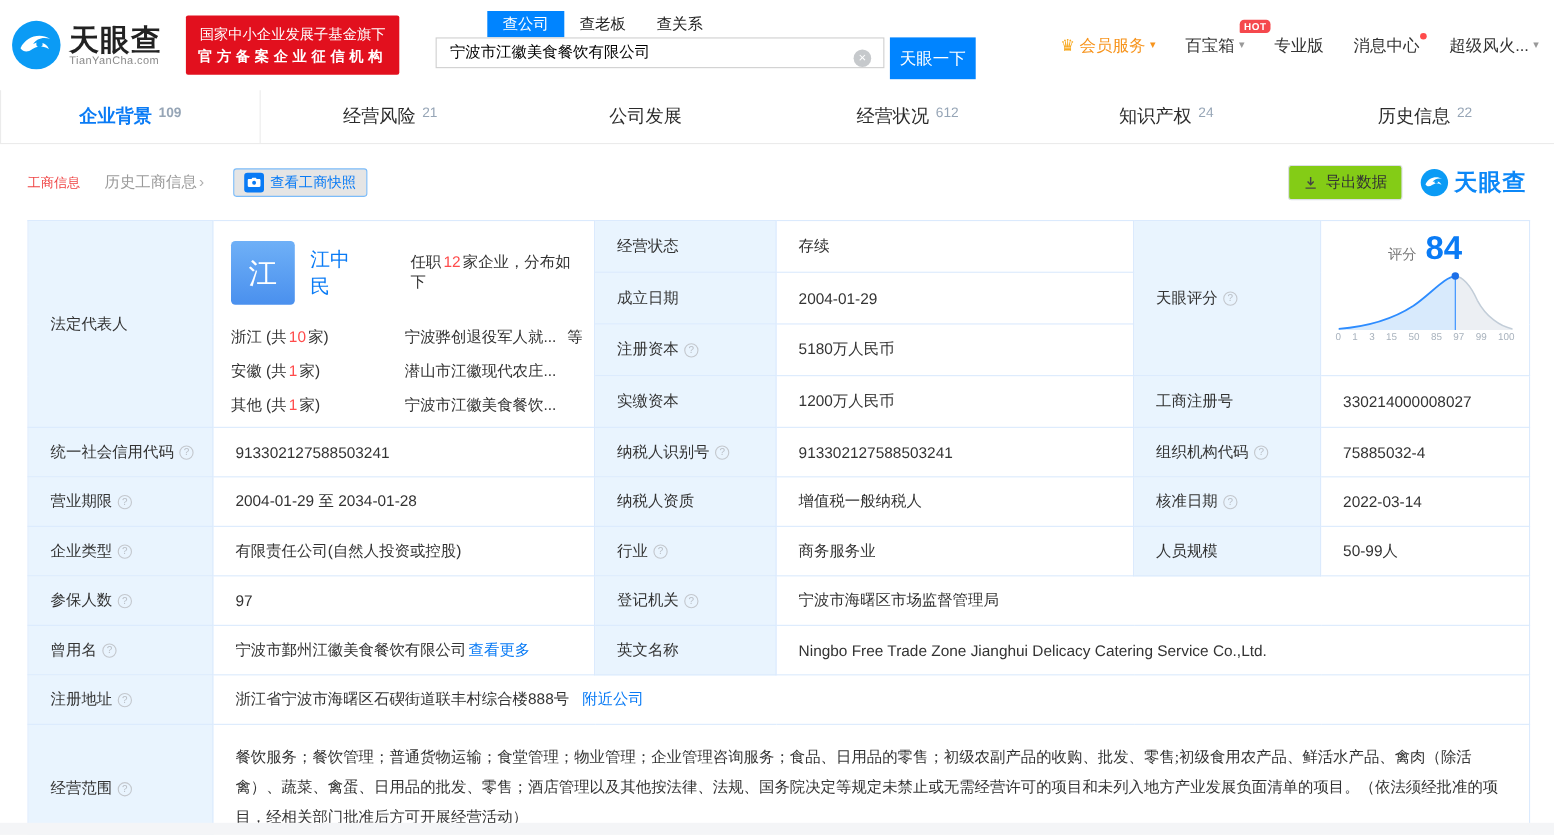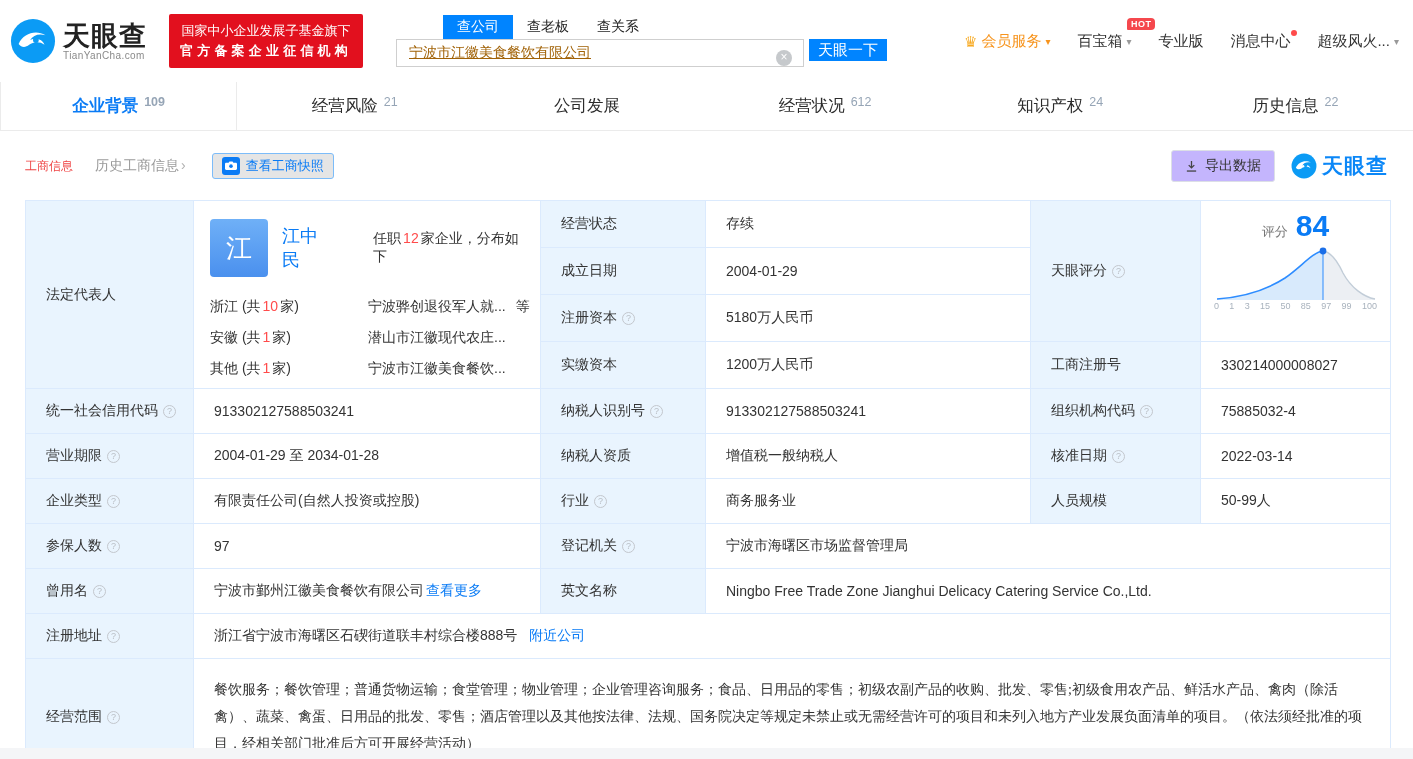--- a/index.html
+++ b/index.html
@@ -11,23 +11,23 @@
   .logo-title {font-size:27px; font-weight:bold; color:#222; line-height:28px; letter-spacing:1px;}
   .logo-sub {font-size:10px; color:#8a8a8a; letter-spacing:.4px;}
   .badge {margin-left:22px; background:#e2101e; color:#fff; text-align:center; padding:7px 11px; font-size:13px; line-height:20px; border-radius:2px; white-space:nowrap;}
   .badge .l2 {letter-spacing:4.2px;font-weight:bold;}
   .search {margin-left:33px;}
   .stabs {display:flex; align-items:flex-end; font-size:14px;padding-left:47px;}
   .stab {padding:3px 14px; cursor:pointer; color:#222;}
   .stab.on {background:#0084ff; color:#fff;}
   .srow {display:flex;}
   .sbox {position:relative;}
-  .sinput {width:408px; height:28px; border:1px solid #cfcfcf; padding:0 36px 0 12px; font-size:14px; color:#a16207; outline:none; font-family:inherit;text-decoration:underline;}
+  .sinput {width:408px; height:28px; border:1px solid #cfcfcf; padding:0 36px 0 12px; font-size:14px; color:#000000; outline:none; font-family:inherit;}
   .sclear {position:absolute; right:12px; top:11px; width:16px; height:16px; border-radius:50%; background:#c6c9cc; color:#fff; font-size:12px; line-height:15px; text-align:center; cursor:pointer;}
-  .sbtn {width:78px; height:22px; margin-left:5px; background:#0084ff; color:#fff; border:none; font-size:15px; cursor:pointer; font-family:inherit;}
+  .sbtn {width:78px; height:38px; margin-left:5px; background:#0084ff; color:#fff; border:none; font-size:15px; cursor:pointer; font-family:inherit;}
   .menu {margin-left:auto; display:flex; align-items:center; gap:27px; font-size:15px; white-space:nowrap;}
   .mitem {cursor:pointer; position:relative; display:flex; align-items:center; gap:4px; color:#333;}
   .car {font-size:10px; color:#999;}
   .vip {color:#f7941d;}
   .vip .car {color:#f7941d;}
   .crown {font-size:15px; color:#f7a921; line-height:1;}
   .hot {position:absolute; top:-14px; right:-24px; background:#f5484d; color:#fff; font-size:9px; font-weight:bold; padding:1px 4px; border-radius:4px 4px 4px 1px; letter-spacing:.5px;}
   .dot {position:absolute; top:-2px; right:-7px; width:6px; height:6px; background:#ff4b4b; border-radius:50%;}
   
   .nav {display:flex; height:49px; border-bottom:1px solid #ebebeb;}
@@ -35,21 +35,21 @@
   .ntab .cnt {font-size:12.5px; color:#96a5b6; transform:translateY(-4px);}
   .ntab.on {color:#0a7bf5; font-weight:bold; border-left:1px solid #ebebeb; border-right:1px solid #ebebeb;}
   
   .secbar {display:flex; align-items:center; margin:19px 25px 0;}
   .sec-title {font-size:12px; font-weight:normal; color:#ef4444;}
   .hist {margin-left:22px; font-size:14px; color:#9a9a9a; cursor:pointer;}
   .hist .chev {font-size:14px; color:#b0b0b0; margin-left:2px;}
   .snap {margin-left:26px; display:flex; align-items:center; gap:6px; background:#e5e5e5; border:1px solid #7cbcf9; color:#0a7bf5; font-size:13px; padding:3px 9px; border-radius:3px; cursor:pointer;}
   .cam {width:18px; height:18px; background:#0a7bf5; border-radius:3px; display:flex; align-items:center; justify-content:center;}
   .right-tools {margin-left:auto; display:flex; align-items:center; gap:16px;}
-  .export {display:flex; align-items:center; gap:7px; border:1px solid #dcdfe6; background:#c4b5fd; padding:6px 13px; font-size:14px; color:#333; border-radius:3px; cursor:pointer; font-family:inherit;justify-content:space-between;}
+  .export {display:flex; align-items:center; gap:7px; border:1px solid #dcdfe6; background:#84cc16; padding:6px 13px; font-size:14px; color:#333; border-radius:3px; cursor:pointer; font-family:inherit;justify-content:space-between;}
   .brand {display:flex; align-items:center; gap:5px; cursor:pointer;}
   .brand-title {font-size:21px; font-weight:bold; color:#0b87f7; letter-spacing:1px;}
   
   table {border-collapse:collapse; table-layout:fixed; width:1365px; margin:18px 25px 0;}
   td {border:1px solid #dbeafd; font-size:14px; color:#333; padding:10px 12px 10px 20px; vertical-align:middle; word-break:break-all;}
   td.lb {background:#e9f4fe;}
   tr.std {height:45px;}
   .q {display:inline-block; width:13px; height:13px; border:1px solid #c3c7cd; border-radius:50%; color:#b9bec5; font-size:9px; line-height:11px; text-align:center; margin-left:5px; vertical-align:1px; cursor:pointer;}
   .lnk {color:#0a7bf5; text-decoration:none; cursor:pointer;}
   .pcell {vertical-align:top; padding:18px 10px 10px 16px;}

